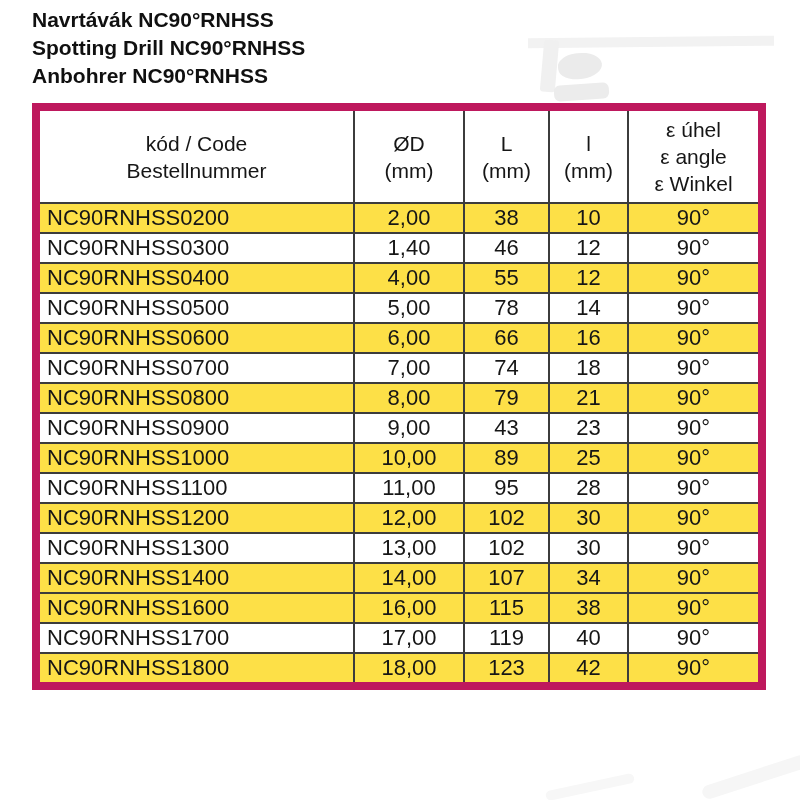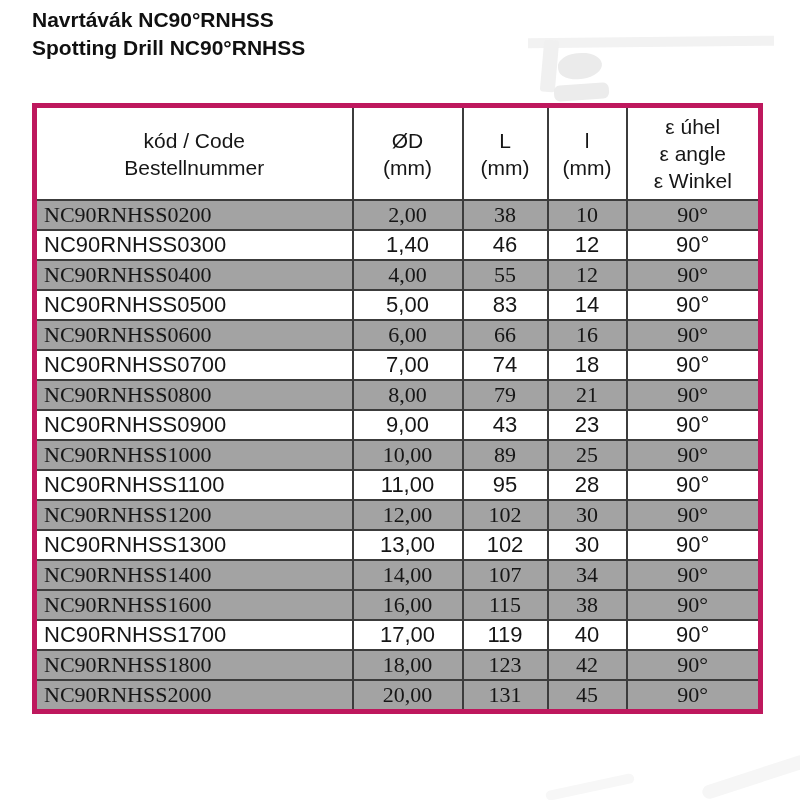--- a/index.html
+++ b/index.html
@@ -33,21 +33,21 @@
   }
 
   
   table.spec {
     position: absolute;
     left: 32px;
     top: 103px;
     width: 726px;
     border-collapse: collapse;
     table-layout: fixed;
-    border: 5px solid #be185d;
+    border: 8px solid #be185d;
   }
   table.spec th, table.spec td {
     border: 2px solid #3c3c3c;
     text-align: center;
     vertical-align: middle;
     overflow: hidden;
     white-space: nowrap;
   }
   table.spec thead th {
     font-weight: normal;
@@ -60,37 +60,38 @@
     font-size: 22px;
     height: 28px;
     padding: 0 2px;
   }
   table.spec td.code-cell {
     text-align: left;
     padding-left: 7px;
   }
   table.spec tbody tr.shaded td { background: #d8d8d8; }
   table.spec tbody tr td { background: #ffffff; }
-  table.spec tbody tr.shaded td { background: #a3a3a3; font-family: Liberation Serif, serif; }
+  table.spec tbody tr.shaded td { background: #fde047; }
 </style>
 </head>
 <body>
 
 <div class="page">
 
   <div class="wm wm-bar"></div>
   <div class="wm wm-stroke"></div>
   <div class="wm wm-blob1"></div>
   <div class="wm wm-blob2"></div>
   <div class="wm wm-streak1"></div>
   <div class="wm wm-streak2"></div>
 
   <header class="titles">
     <div class="title-line">Navrtávák NC90°RNHSS</div>
     <div class="title-line">Spotting Drill NC90°RNHSS</div>
+    <div class="title-line">Anbohrer NC90°RNHSS</div>
   </header>
 
   <table class="spec">
     <colgroup>
       <col style="width:318px">
       <col style="width:110px">
       <col style="width:85px">
       <col style="width:79px">
       <col style="width:134px">
     </colgroup>
@@ -137,21 +138,21 @@
         <tr class="shaded">
           <td class="code-cell">NC90RNHSS0400</td>
           <td>4,00</td>
           <td>55</td>
           <td>12</td>
           <td>90°</td>
         </tr>
         <tr>
           <td class="code-cell">NC90RNHSS0500</td>
           <td>5,00</td>
-          <td>83</td>
+          <td>78</td>
           <td>14</td>
           <td>90°</td>
         </tr>
         <tr class="shaded">
           <td class="code-cell">NC90RNHSS0600</td>
           <td>6,00</td>
           <td>66</td>
           <td>16</td>
           <td>90°</td>
         </tr>
@@ -225,23 +226,16 @@
           <td>40</td>
           <td>90°</td>
         </tr>
         <tr class="shaded">
           <td class="code-cell">NC90RNHSS1800</td>
           <td>18,00</td>
           <td>123</td>
           <td>42</td>
           <td>90°</td>
         </tr>
-        <tr class="shaded">
-          <td class="code-cell">NC90RNHSS2000</td>
-          <td>20,00</td>
-          <td>131</td>
-          <td>45</td>
-          <td>90°</td>
-        </tr>
       </tbody>
   </table>
 
 </div>
 
 </body></html>

